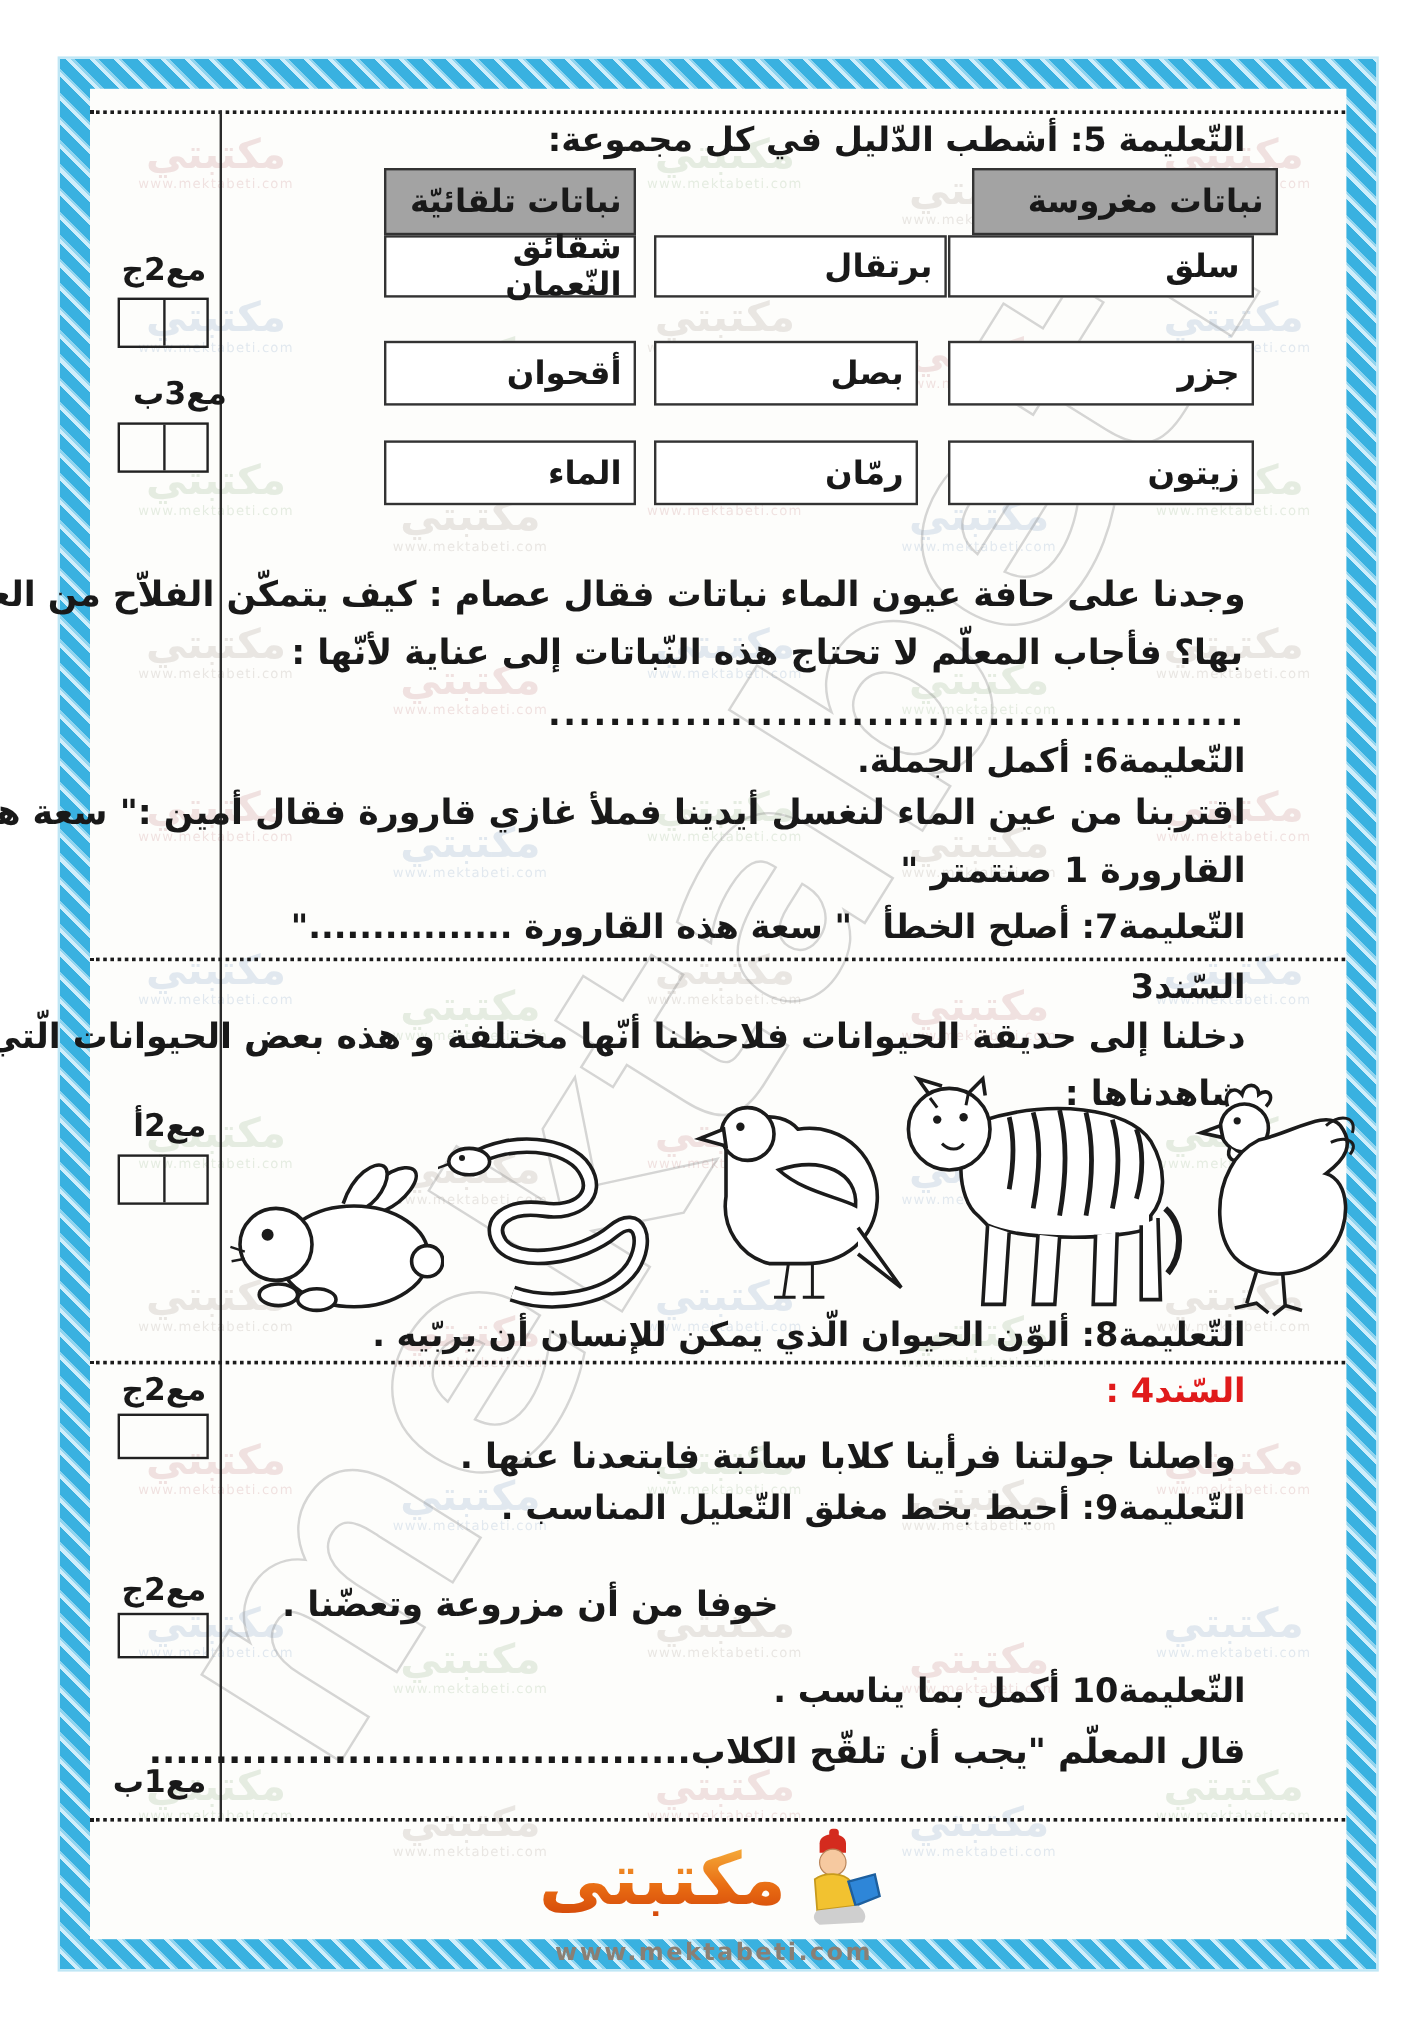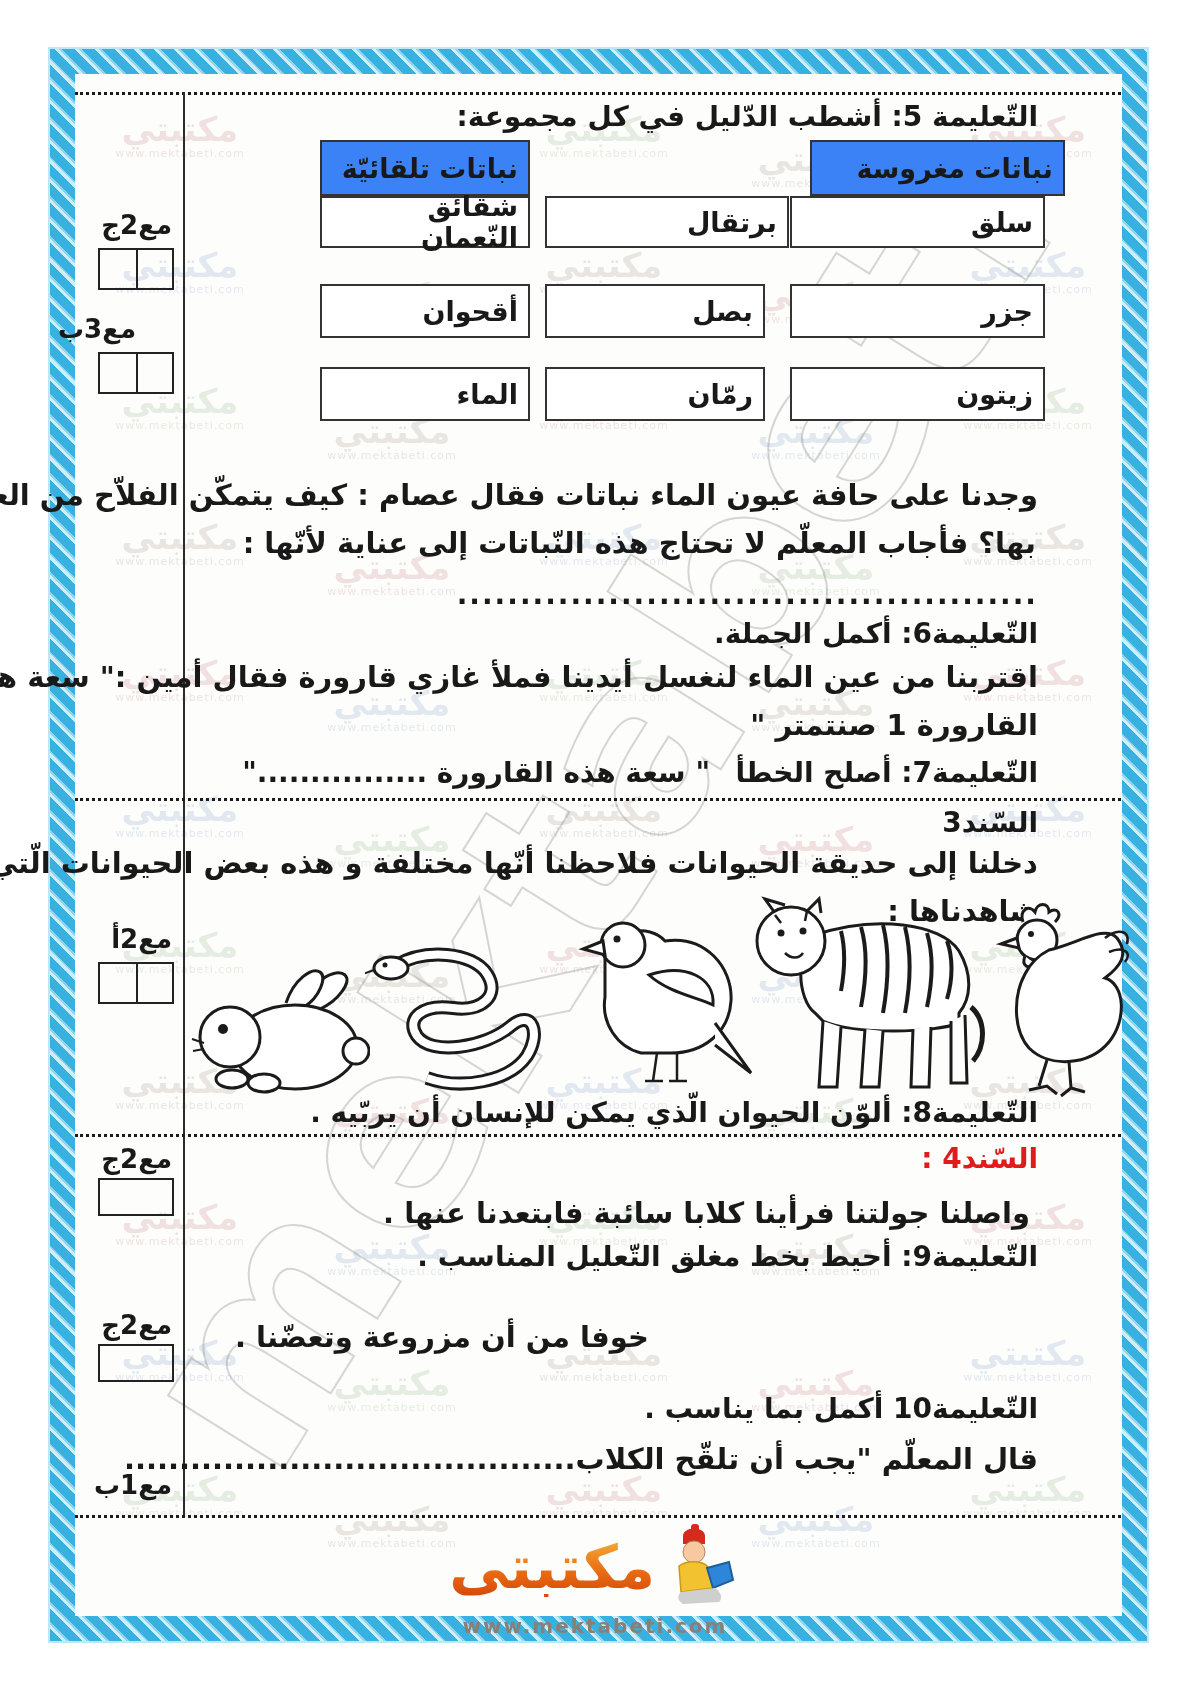--- a/index.html
+++ b/index.html
@@ -22,21 +22,21 @@
   .content{position:absolute;inset:0;z-index:2;}
   .hline{position:absolute;left:75px;width:1046px;border-top:3px dotted #1c1c1c;height:0;}
   .vline{position:absolute;left:183px;top:92px;width:2px;height:1425px;background:#2b2b2b;}
   .line{position:absolute;white-space:nowrap;font-size:28px;font-weight:700;direction:rtl;}
   .line.big{font-size:29px;}
   .red{color:#e01b1b;}
   
   .cellbox{position:absolute;border:2px solid #333;background:#ffffff;direction:rtl;
            font-size:27px;font-weight:700;padding:0 10px;box-sizing:border-box;
            display:flex;align-items:center;justify-content:flex-start;}
-  .cellbox.head{background:#3b82f6;}
+  .cellbox.head{background:#a3a3a3;}
   
   .mlabel{position:absolute;font-size:26px;font-weight:700;direction:rtl;white-space:nowrap;}
   .mbox{position:absolute;border:2px solid #222;background:transparent;box-sizing:border-box;}
   .mbox.two::after{content:"";position:absolute;left:50%;top:0;bottom:0;width:2px;background:#222;}
   
   .animal{position:absolute;}
   .animal svg{display:block;}
   
   .logo-wrap{position:absolute;left:0;top:1522px;width:100%;display:flex;
              flex-direction:column;align-items:center;z-index:2;}
@@ -282,21 +282,21 @@
   <div class="content">
 
     <div class="hline" style="top:92px"></div>
     <div class="vline"></div>
     <div class="hline" style="top:798px"></div>
     <div class="hline" style="top:1134px"></div>
     <div class="hline" style="top:1515px"></div>
 
     <div class="mlabel" style="top:210px;right:1018px">مع2ج</div>
     <div class="mbox two" style="left:98px;top:248px;width:76px;height:42px"></div>
-    <div class="mlabel" style="top:314px;right:1054px">مع3ب</div>
+    <div class="mlabel" style="top:314px;right:1001px">مع3ب</div>
     <div class="mbox two" style="left:98px;top:352px;width:76px;height:42px"></div>
     <div class="mlabel" style="top:924px;right:1018px">مع2أ</div>
     <div class="mbox two" style="left:98px;top:962px;width:76px;height:42px"></div>
     <div class="mlabel" style="top:1144px;right:1018px">مع2ج</div>
     <div class="mbox" style="left:98px;top:1178px;width:76px;height:38px"></div>
     <div class="mlabel" style="top:1310px;right:1018px">مع2ج</div>
     <div class="mbox" style="left:98px;top:1344px;width:76px;height:38px"></div>
     <div class="mlabel" style="top:1470px;right:1018px">مع1ب</div>
 
     <div class="line" style="top:100px;right:152px">التّعليمة 5: أشطب الدّليل في كل مجموعة:</div>

